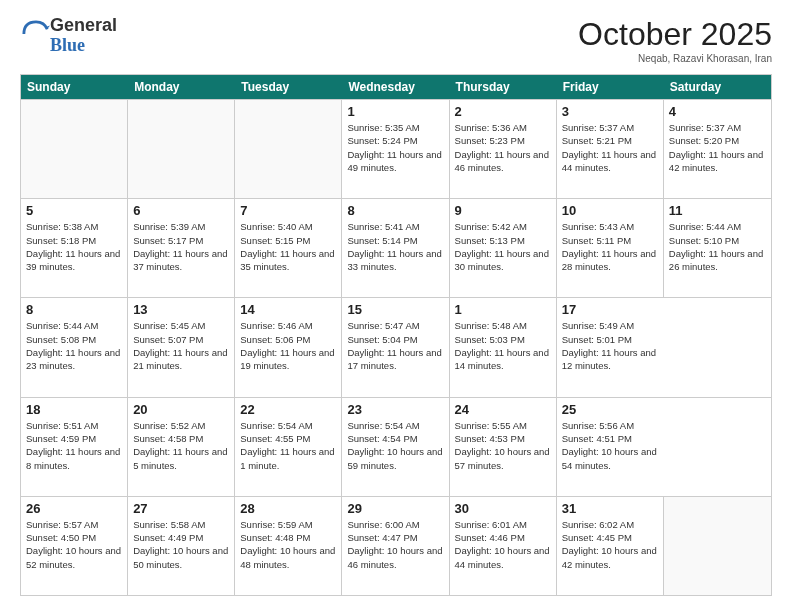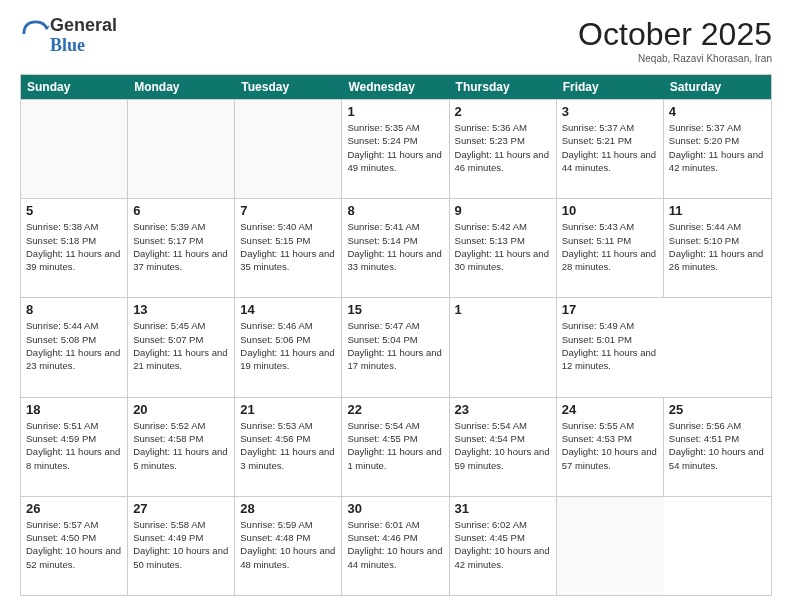--- a/index.html
+++ b/index.html
@@ -209,40 +209,37 @@
           <div class="day-cell">
             <span class="day-num">14</span>
             <div class="day-info">Sunrise: 5:46 AM<br>Sunset: 5:06 PM<br>Daylight: 11 hours and 19 minutes.</div>
           </div>
           <div class="day-cell">
             <span class="day-num">15</span>
             <div class="day-info">Sunrise: 5:47 AM<br>Sunset: 5:04 PM<br>Daylight: 11 hours and 17 minutes.</div>
           </div>
           <div class="day-cell">
             <span class="day-num">1</span>
+            <div class="day-info">Sunrise: 5:48 AM<br>Sunset: 5:03 PM<br>Daylight: 11 hours and 14 minutes.</div>
           </div>
           <div class="day-cell">
             <span class="day-num">17</span>
             <div class="day-info">Sunrise: 5:49 AM<br>Sunset: 5:01 PM<br>Daylight: 11 hours and 12 minutes.</div>
           </div>
         </div>
         <div class="week-row">
           <div class="day-cell">
             <span class="day-num">18</span>
             <div class="day-info">Sunrise: 5:51 AM<br>Sunset: 4:59 PM<br>Daylight: 11 hours and 8 minutes.</div>
           </div>
           <div class="day-cell">
             <span class="day-num">20</span>
             <div class="day-info">Sunrise: 5:52 AM<br>Sunset: 4:58 PM<br>Daylight: 11 hours and 5 minutes.</div>
           </div>
           <div class="day-cell">
-            <span class="day-num">21</span>
-            <div class="day-info">Sunrise: 5:53 AM<br>Sunset: 4:56 PM<br>Daylight: 11 hours and 3 minutes.</div>
-          </div>
-          <div class="day-cell">
             <span class="day-num">22</span>
             <div class="day-info">Sunrise: 5:54 AM<br>Sunset: 4:55 PM<br>Daylight: 11 hours and 1 minute.</div>
           </div>
           <div class="day-cell">
             <span class="day-num">23</span>
             <div class="day-info">Sunrise: 5:54 AM<br>Sunset: 4:54 PM<br>Daylight: 10 hours and 59 minutes.</div>
           </div>
           <div class="day-cell">
             <span class="day-num">24</span>
             <div class="day-info">Sunrise: 5:55 AM<br>Sunset: 4:53 PM<br>Daylight: 10 hours and 57 minutes.</div>
@@ -257,20 +254,24 @@
             <span class="day-num">26</span>
             <div class="day-info">Sunrise: 5:57 AM<br>Sunset: 4:50 PM<br>Daylight: 10 hours and 52 minutes.</div>
           </div>
           <div class="day-cell">
             <span class="day-num">27</span>
             <div class="day-info">Sunrise: 5:58 AM<br>Sunset: 4:49 PM<br>Daylight: 10 hours and 50 minutes.</div>
           </div>
           <div class="day-cell">
             <span class="day-num">28</span>
             <div class="day-info">Sunrise: 5:59 AM<br>Sunset: 4:48 PM<br>Daylight: 10 hours and 48 minutes.</div>
+          </div>
+          <div class="day-cell">
+            <span class="day-num">29</span>
+            <div class="day-info">Sunrise: 6:00 AM<br>Sunset: 4:47 PM<br>Daylight: 10 hours and 46 minutes.</div>
           </div>
           <div class="day-cell">
             <span class="day-num">30</span>
             <div class="day-info">Sunrise: 6:01 AM<br>Sunset: 4:46 PM<br>Daylight: 10 hours and 44 minutes.</div>
           </div>
           <div class="day-cell">
             <span class="day-num">31</span>
             <div class="day-info">Sunrise: 6:02 AM<br>Sunset: 4:45 PM<br>Daylight: 10 hours and 42 minutes.</div>
           </div>
           <div class="day-cell empty"></div>

